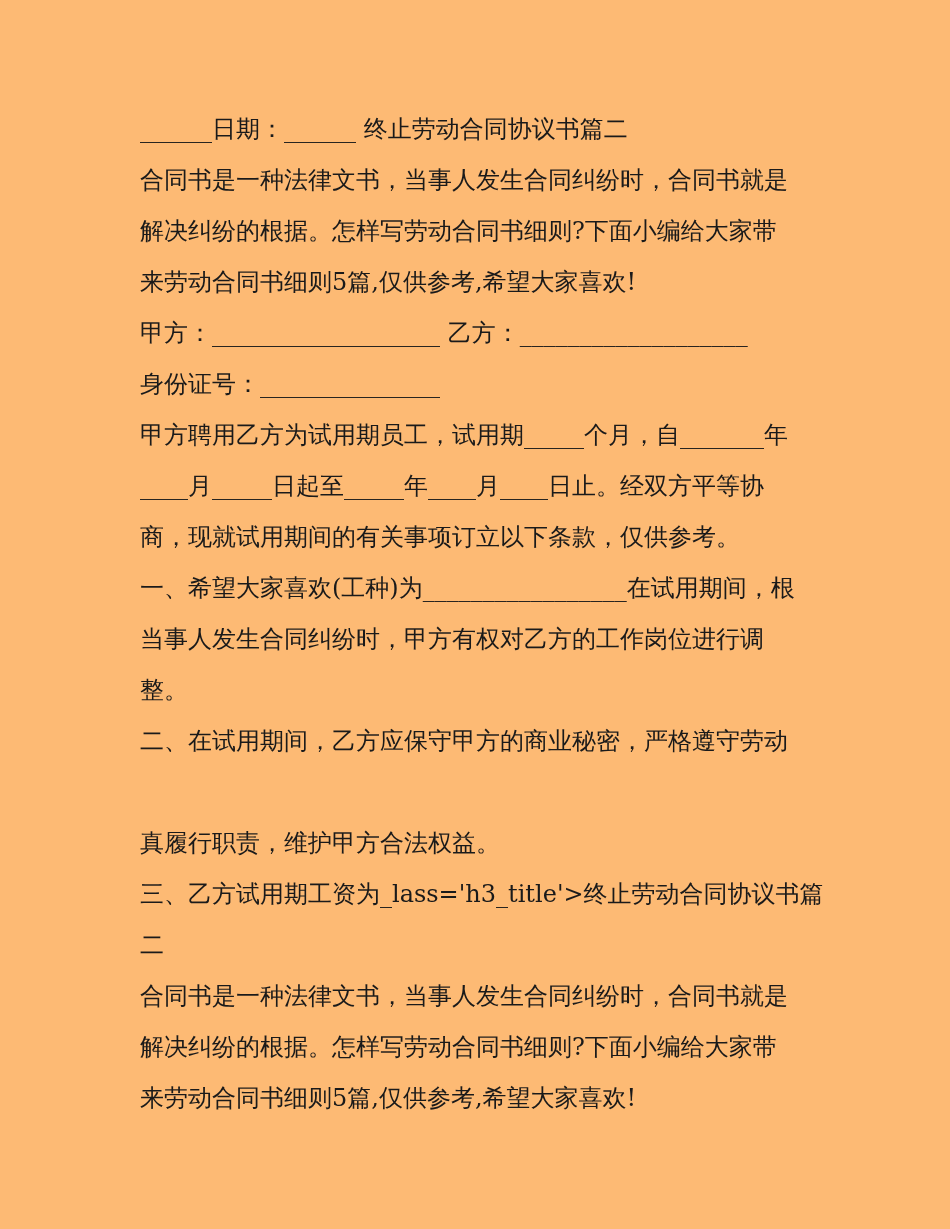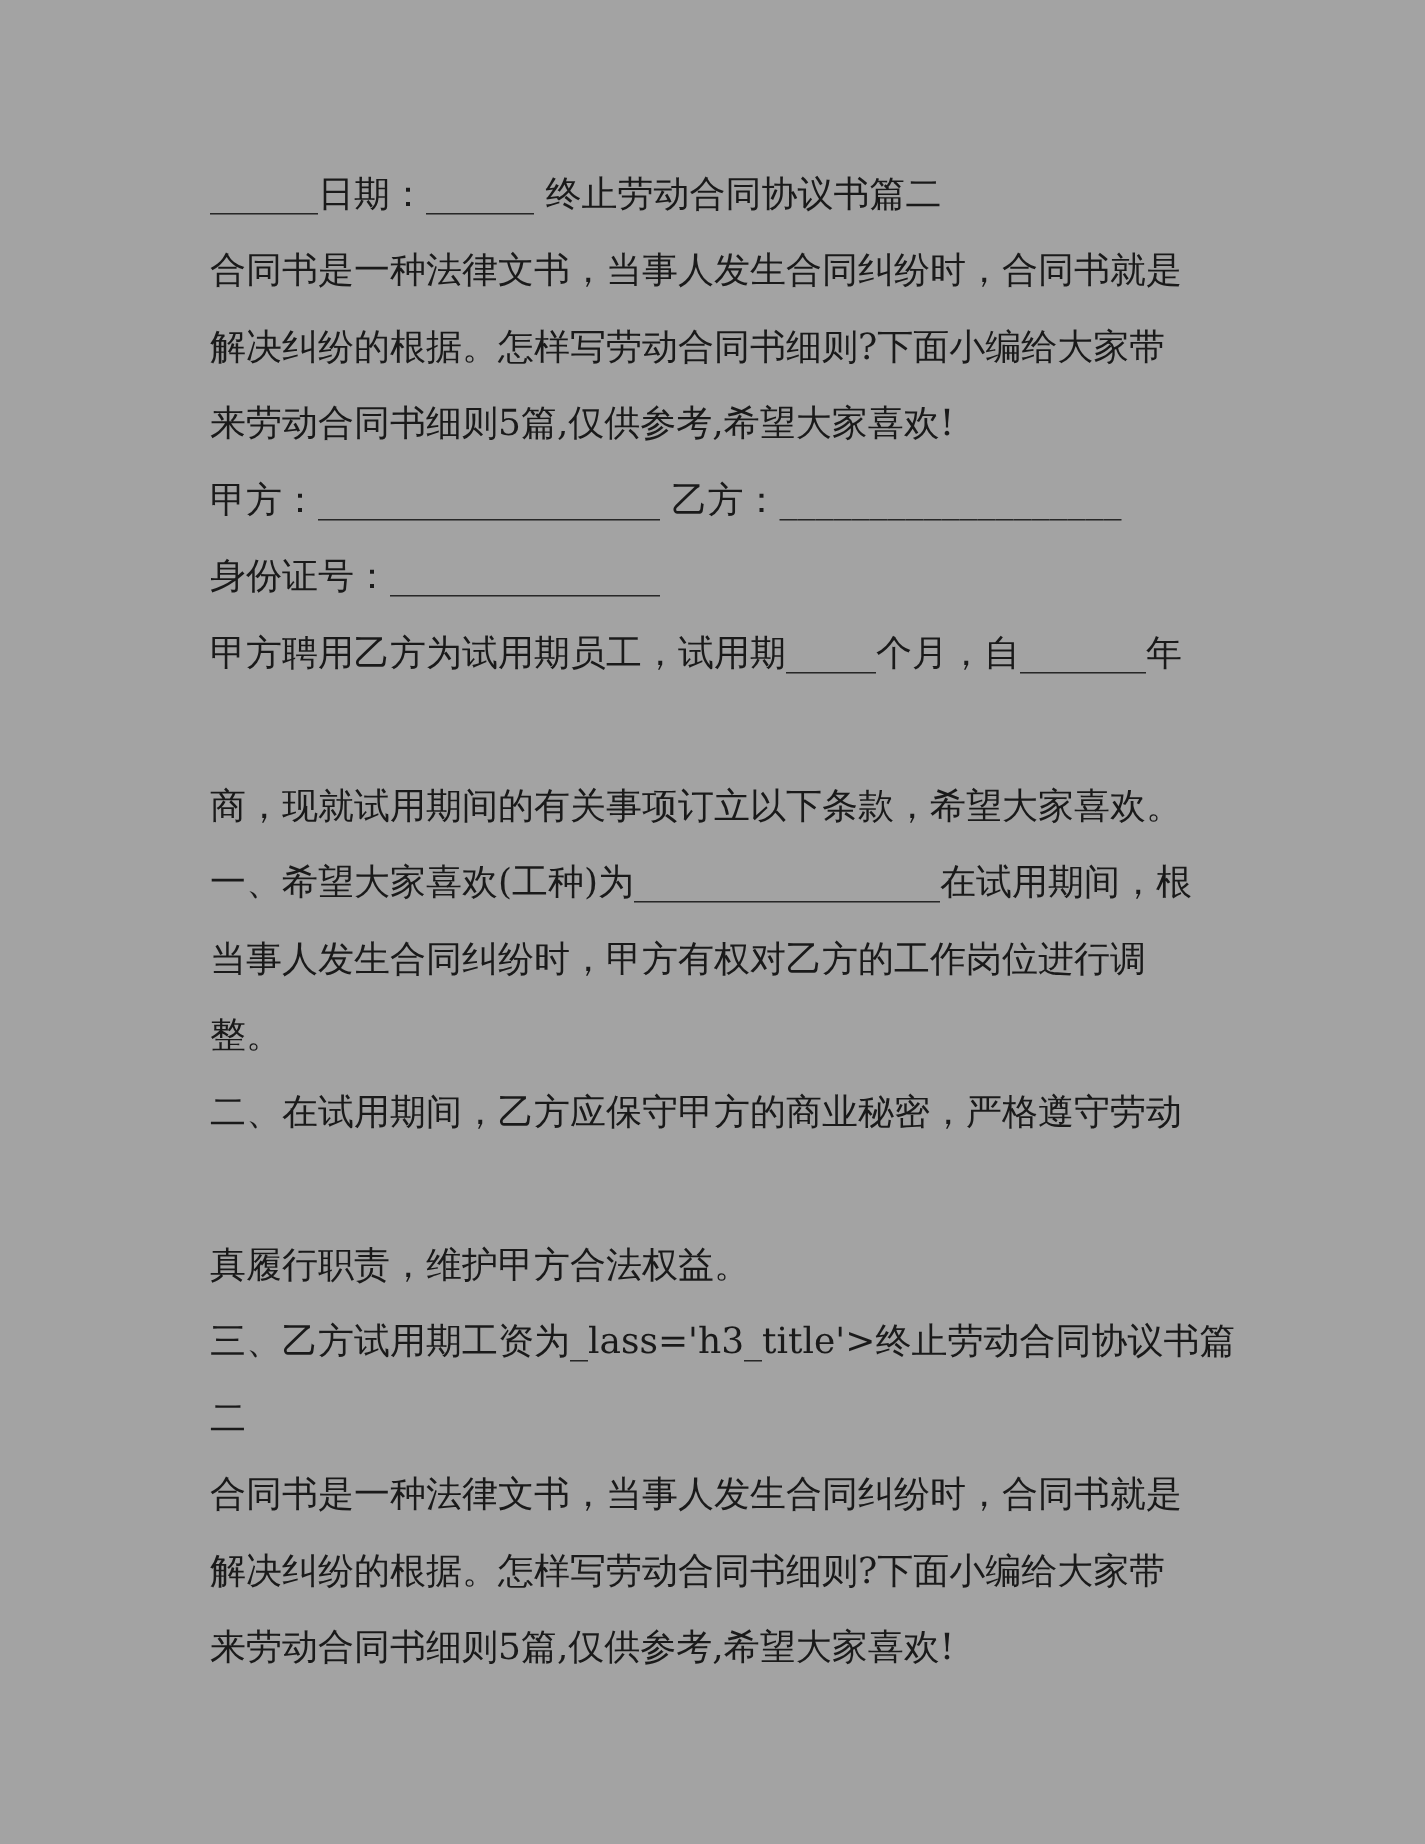--- a/index.html
+++ b/index.html
@@ -12,21 +12,21 @@
       height: 1229px;
       position: relative;
       overflow: hidden;
       font-family: "DejaVu Serif", "Liberation Serif", serif;
       color: #1a1a1a;
     }
     .page {
       position: absolute;
       left: 0; top: 0;
       width: 950px; height: 1229px;
-      background: #a3a3a3;
+      background: #fdba74;
     }
     .line {
       position: absolute;
       left: 140px;
       font-size: 24px;
       line-height: 32px;
       white-space: nowrap;
       letter-spacing: 0px;
     }
   </style>
@@ -34,21 +34,22 @@
 <body>
 
 <div class="page">
   <div class="line" style="top:113px">______日期：______ 终止劳动合同协议书篇二</div>
   <div class="line" style="top:164px">合同书是一种法律文书，当事人发生合同纠纷时，合同书就是</div>
   <div class="line" style="top:215px">解决纠纷的根据。怎样写劳动合同书细则?下面小编给大家带</div>
   <div class="line" style="top:266px">来劳动合同书细则5篇,仅供参考,希望大家喜欢!</div>
   <div class="line" style="top:317px">甲方：___________________ 乙方：___________________</div>
   <div class="line" style="top:419px">甲方聘用乙方为试用期员工，试用期_____个月，自_______年</div>
   <div class="line" style="top:368px">身份证号：_______________</div>
-  <div class="line" style="top:521px">商，现就试用期间的有关事项订立以下条款，希望大家喜欢。</div>
+  <div class="line" style="top:470px">____月_____日起至_____年____月____日止。经双方平等协</div>
+  <div class="line" style="top:521px">商，现就试用期间的有关事项订立以下条款，仅供参考。</div>
   <div class="line" style="top:572px">一、希望大家喜欢(工种)为_________________在试用期间，根</div>
   <div class="line" style="top:623px">当事人发生合同纠纷时，甲方有权对乙方的工作岗位进行调</div>
   <div class="line" style="top:674px">整。</div>
   <div class="line" style="top:725px">二、在试用期间，乙方应保守甲方的商业秘密，严格遵守劳动</div>
   <div class="line" style="top:827px">真履行职责，维护甲方合法权益。</div>
   <div class="line" style="top:878px">三、乙方试用期工资为_lass='h3_title'&gt;终止劳动合同协议书篇</div>
   <div class="line" style="top:929px">二</div>
   <div class="line" style="top:980px">合同书是一种法律文书，当事人发生合同纠纷时，合同书就是</div>
   <div class="line" style="top:1031px">解决纠纷的根据。怎样写劳动合同书细则?下面小编给大家带</div>
   <div class="line" style="top:1082px">来劳动合同书细则5篇,仅供参考,希望大家喜欢!</div>

